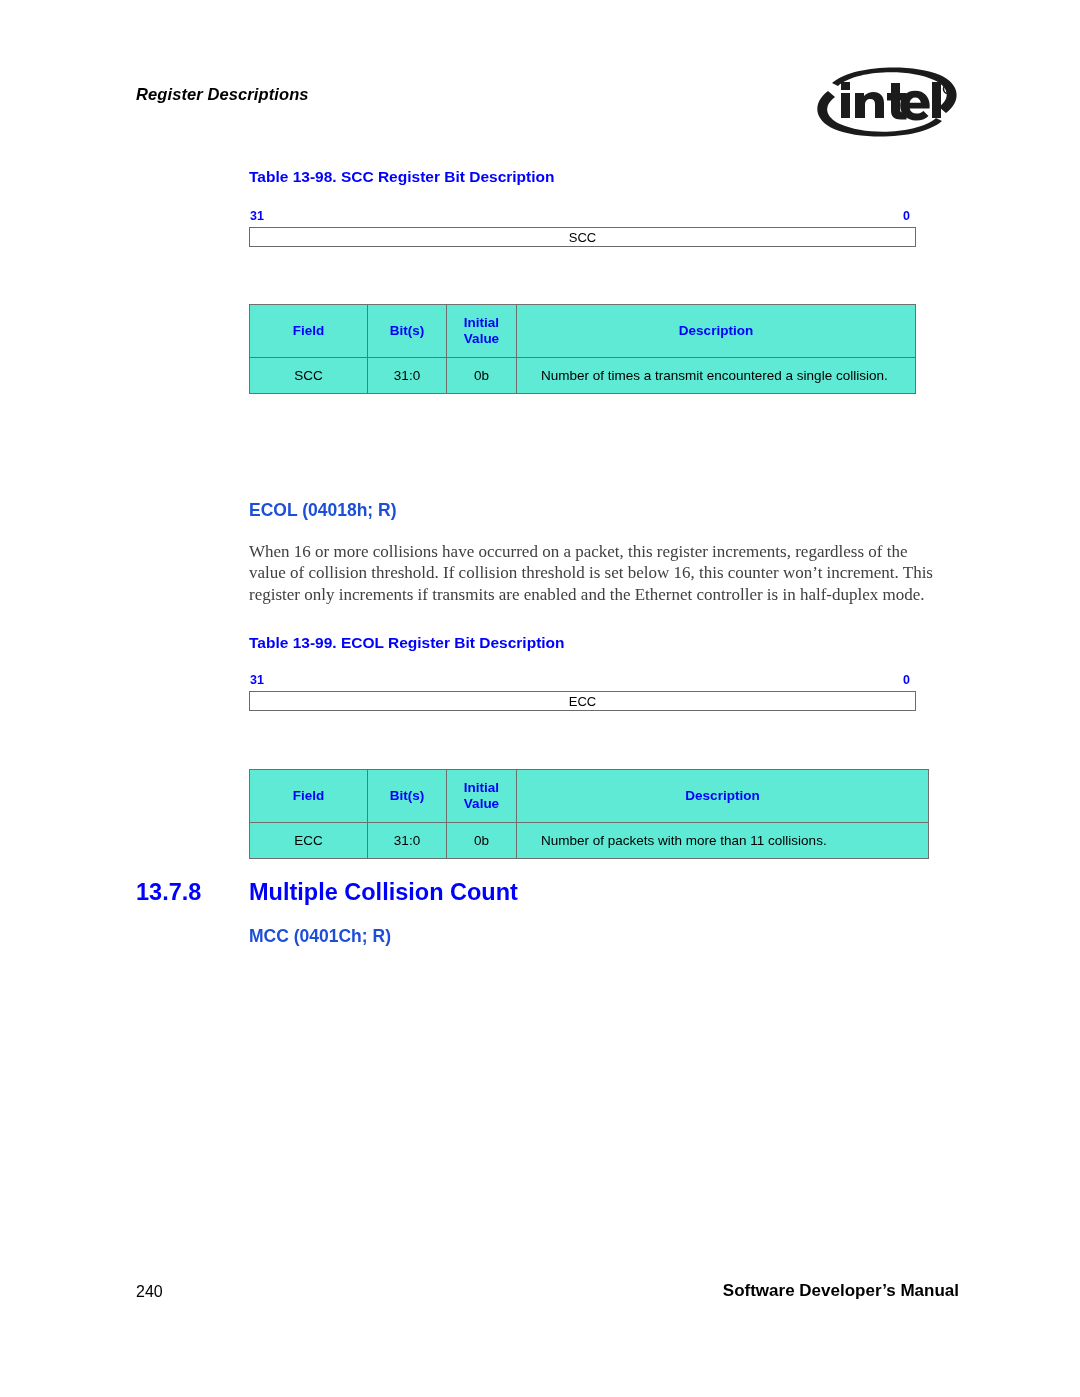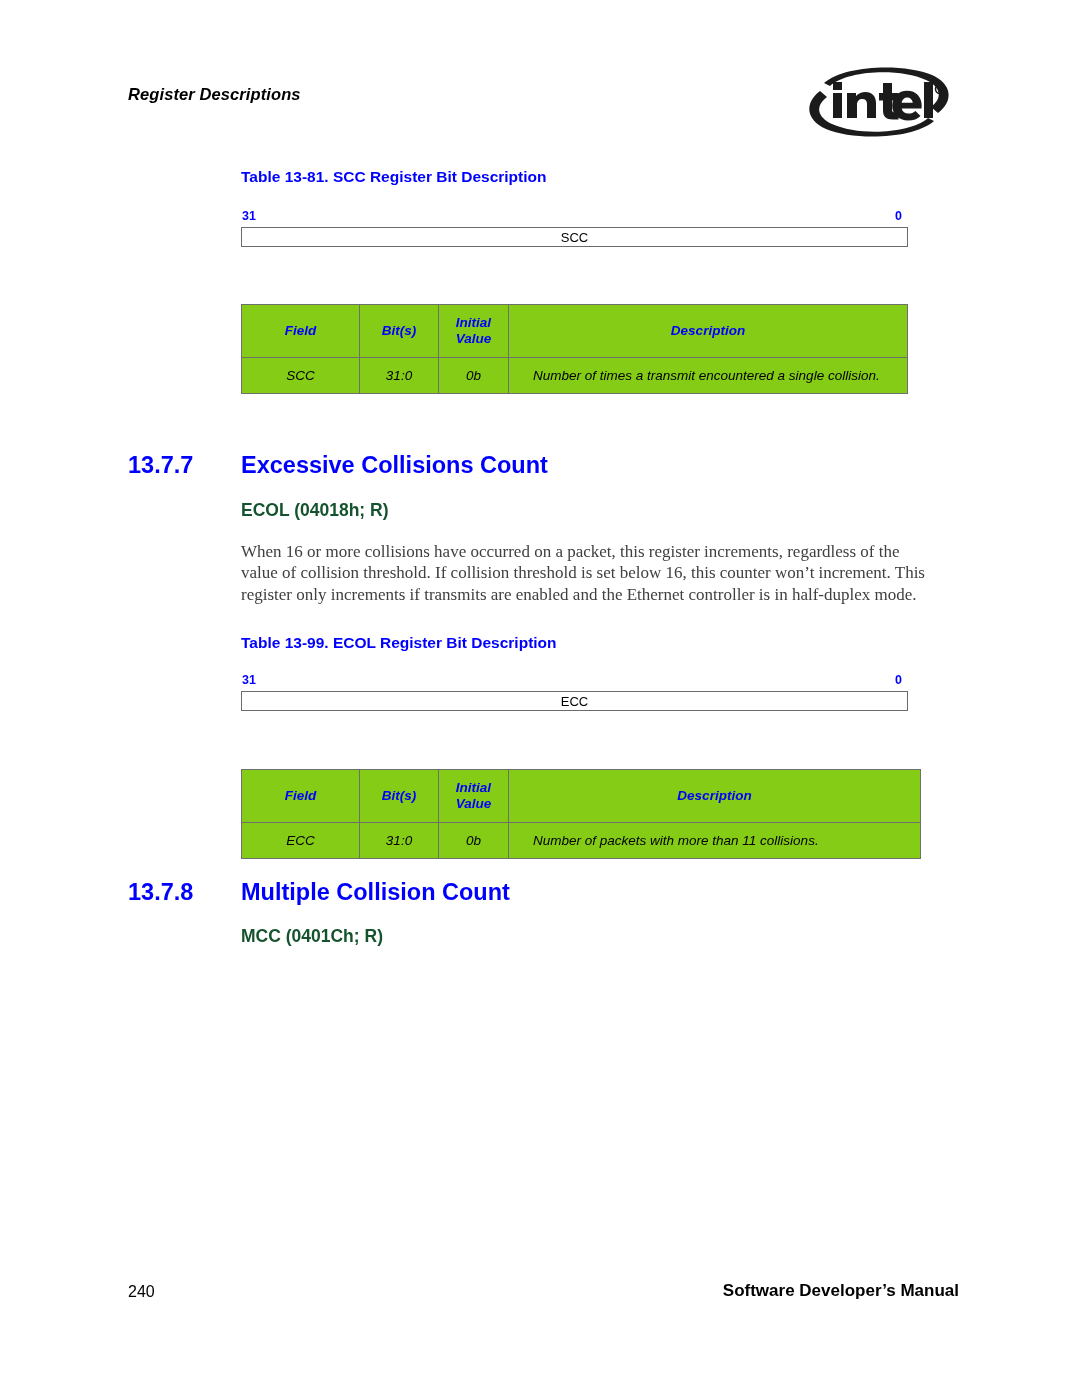--- a/index.html
+++ b/index.html
@@ -11,20 +11,21 @@
     width: 1080px;
     height: 1397px;
     position: relative;
     font-family: "Liberation Serif", serif;
     color: #000000;
     overflow: hidden;
   }
   .page {
     position: absolute;
     inset: 0;
+    margin-left: 8px;
   }
 
   
   .running-head {
     position: absolute;
     left: 128px;
     top: 85px;
     font-family: "Liberation Sans", sans-serif;
     font-weight: bold;
     font-style: italic;
@@ -91,22 +92,21 @@
     font-size: 13px;
     color: #000000;
     line-height: 1;
   }
 
   
   .bittable {
     position: absolute;
     border-collapse: collapse;
     table-layout: fixed;
-    background: #84cc16;
-    font-style: italic;
+    background: #5eead4;
   }
   .bittable th,
   .bittable td {
     border: 1.3px solid #6f6f6f;
     font-family: "Liberation Sans", sans-serif;
     text-align: center;
     vertical-align: middle;
     padding: 0;
   }
   .bittable th {
@@ -143,21 +143,21 @@
   .h2row .num {
     display: inline-block;
     width: 113px;
   }
   .h3 {
     position: absolute;
     left: 241px;
     font-family: "Liberation Sans", sans-serif;
     font-weight: bold;
     font-size: 17.5px;
-    color: #14532d;
+    color: #1d4ed8;
     white-space: nowrap;
   }
 
   
   .para {
     position: absolute;
     left: 241px;
     width: 689px;
     font-family: "Liberation Serif", serif;
     font-size: 17px;
@@ -202,21 +202,21 @@
         <path d="M47,30 h9 v3 c2.5,-2.8 6,-4 9.5,-4 c6.5,0 10.5,4.2 10.5,11 v15 h-9 v-14 c0,-3.2 -1.7,-5 -4.7,-5 c-3,0 -5.3,2 -5.3,5.6 v13.4 h-10 z"></path>
         <path d="M83,20 h9 v10 h6.5 v7.5 h-6.5 v9 c0,2.2 0.9,3 3,3 h3.5 v7 h-6 c-6.3,0 -9.5,-3 -9.5,-9 v-10 h-4 v-7.5 h4 z"></path>
         <path d="M119.5,45.5 h-17.8 c0.7,3.3 3.2,5 6.8,5 c2.8,0 5.1,-0.9 7,-2.6 l5,5 c-3,3 -7.2,4.6 -12.3,4.6 c-9.6,0 -16,-6 -16,-14.9 c0,-8.6 6.1,-14.8 15,-14.8 c9,0 14.5,6.2 14.5,15 c0,0.9 -0.1,1.8 -0.2,2.7 z M101.6,39.8 h11.2 c-0.5,-3.3 -2.6,-5.3 -5.5,-5.3 c-3,0 -5.1,2 -5.7,5.3 z"></path>
         <rect x="124" y="19" width="9" height="36"></rect>
       </g>
       <circle cx="140" cy="26" r="4.5" fill="none" stroke="#1b1b1b" stroke-width="1.6"></circle>
       <text x="140" y="29.4" font-family="Liberation Sans, sans-serif" font-size="7" text-anchor="middle" fill="#1b1b1b">R</text>
     </svg>
   </div>
 
-  <div class="caption" style="left:241px; top:168px;">Table 13-81. SCC Register Bit Description</div>
+  <div class="caption" style="left:241px; top:168px;">Table 13-98. SCC Register Bit Description</div>
 
   <div class="regdiagram" style="top:209px;">
     <div class="reg-ticks">
       <span class="tick-left">31</span>
       <span class="tick-right">0</span>
     </div>
     <div class="reg-box">
       <span class="reg-box-label">SCC</span>
     </div>
   </div>
@@ -236,23 +236,20 @@
     <tbody>
       <tr>
         <td>SCC</td>
         <td>31:0</td>
         <td>0b</td>
         <td class="desc">Number of times a transmit encountered a single collision.</td>
       </tr>
     </tbody>
   </table>
 
-  <div class="h2row" style="top:452px;">
-    <span class="num">13.7.7</span><span>Excessive Collisions Count</span>
-  </div>
   <div class="h3" style="top:500px;">ECOL (04018h; R)</div>
 
   <div class="para" style="top:541px;">When 16 or more collisions have occurred on a packet, this register increments, regardless of the value of collision threshold. If collision threshold is set below 16, this counter won’t increment. This register only increments if transmits are enabled and the Ethernet controller is in half-duplex mode.</div>
 
   <div class="caption" style="left:241px; top:634px;">Table 13-99. ECOL Register Bit Description</div>
 
   <div class="regdiagram" style="top:673px;">
     <div class="reg-ticks">
       <span class="tick-left">31</span>
       <span class="tick-right">0</span>

